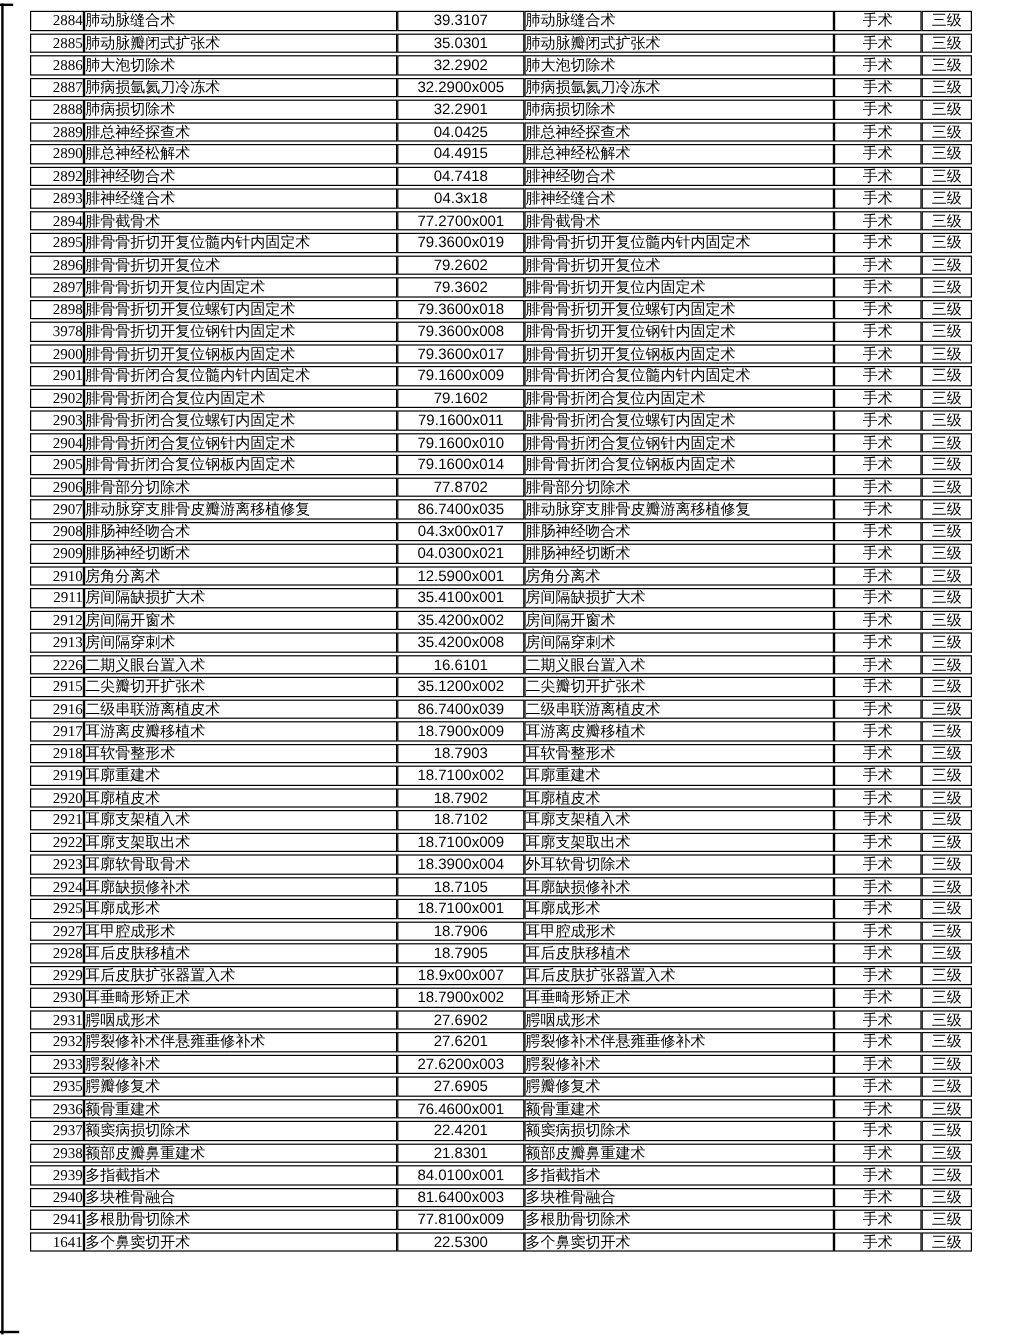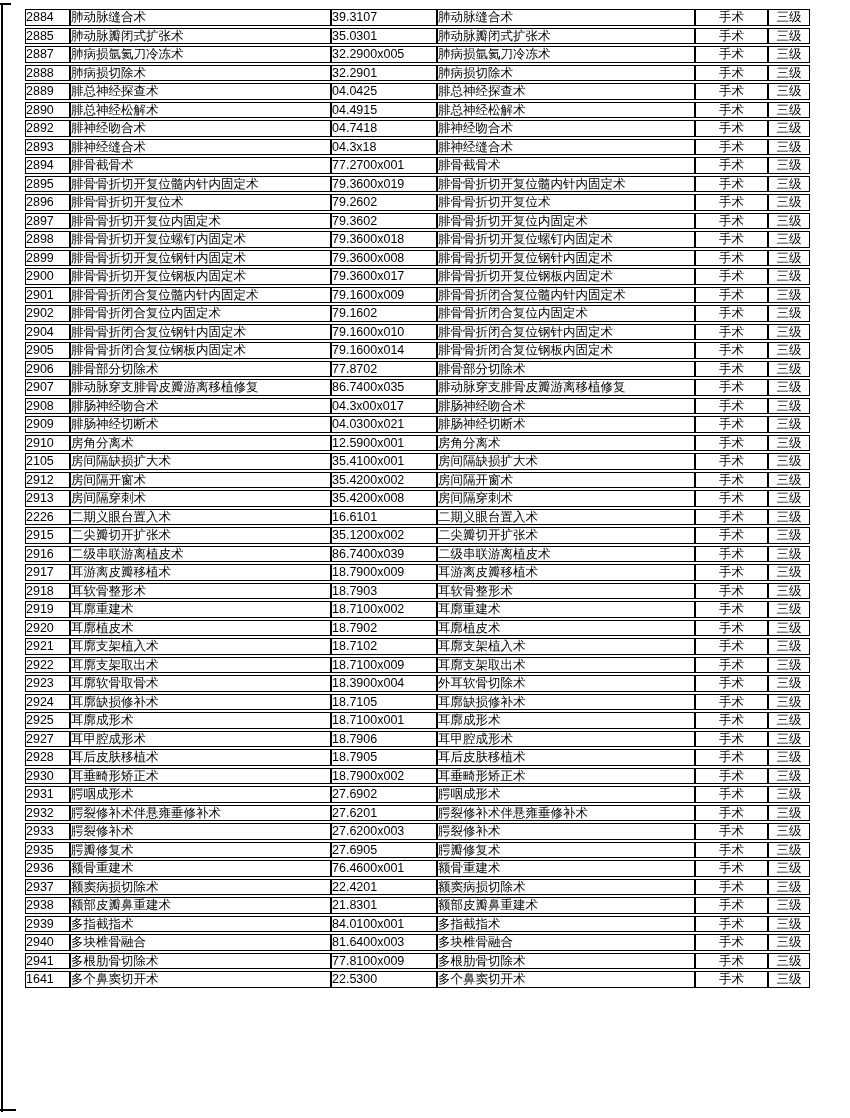--- a/index.html
+++ b/index.html
@@ -54,32 +54,32 @@
     border: 1px solid #000;
     height: 14.5px;
     line-height: 14.5px;
     padding: 0;
     overflow: hidden;
     white-space: nowrap;
     vertical-align: middle;
     font-size: 12.5px;
   }
   td.col-no {
-    text-align: left;
-    font-family: Liberation Sans, sans-serif;
+    text-align: right;
+    font-family: Liberation Serif, serif;
     font-size: 13px;
     margin-top: 28px;
   }
   td.col-name, td.col-name2 {
     text-align: left;
     padding-left: 4px;
     font-family: "Liberation Serif", "DejaVu Serif", serif;
   }
   td.col-code {
-    text-align: left;
+    text-align: center;
     padding-left: 3px;
     font-family: "Liberation Sans", "DejaVu Sans", sans-serif;
     font-size: 13px;
   }
   td.col-cat, td.col-level {
     text-align: center;
     font-family: "Liberation Serif", "DejaVu Serif", serif;
   }
 </style>
 </head>
@@ -111,20 +111,28 @@
 
   <tr>
     <td class="col-no">2885</td>
     <td class="col-name">肺动脉瓣闭式扩张术</td>
     <td class="col-code">35.0301</td>
     <td class="col-name2">肺动脉瓣闭式扩张术</td>
     <td class="col-cat">手术</td>
     <td class="col-level">三级</td>
   </tr>
 
+  <tr>
+    <td class="col-no">2886</td>
+    <td class="col-name">肺大泡切除术</td>
+    <td class="col-code">32.2902</td>
+    <td class="col-name2">肺大泡切除术</td>
+    <td class="col-cat">手术</td>
+    <td class="col-level">三级</td>
+  </tr>
 
   <tr>
     <td class="col-no">2887</td>
     <td class="col-name">肺病损氩氦刀冷冻术</td>
     <td class="col-code">32.2900x005</td>
     <td class="col-name2">肺病损氩氦刀冷冻术</td>
     <td class="col-cat">手术</td>
     <td class="col-level">三级</td>
   </tr>
 
@@ -213,21 +221,21 @@
   <tr>
     <td class="col-no">2898</td>
     <td class="col-name">腓骨骨折切开复位螺钉内固定术</td>
     <td class="col-code">79.3600x018</td>
     <td class="col-name2">腓骨骨折切开复位螺钉内固定术</td>
     <td class="col-cat">手术</td>
     <td class="col-level">三级</td>
   </tr>
 
   <tr>
-    <td class="col-no">2899</td>
+    <td class="col-no">3978</td>
     <td class="col-name">腓骨骨折切开复位钢针内固定术</td>
     <td class="col-code">79.3600x008</td>
     <td class="col-name2">腓骨骨折切开复位钢针内固定术</td>
     <td class="col-cat">手术</td>
     <td class="col-level">三级</td>
   </tr>
 
   <tr>
     <td class="col-no">2900</td>
     <td class="col-name">腓骨骨折切开复位钢板内固定术</td>
@@ -248,20 +256,28 @@
 
   <tr>
     <td class="col-no">2902</td>
     <td class="col-name">腓骨骨折闭合复位内固定术</td>
     <td class="col-code">79.1602</td>
     <td class="col-name2">腓骨骨折闭合复位内固定术</td>
     <td class="col-cat">手术</td>
     <td class="col-level">三级</td>
   </tr>
 
+  <tr>
+    <td class="col-no">2903</td>
+    <td class="col-name">腓骨骨折闭合复位螺钉内固定术</td>
+    <td class="col-code">79.1600x011</td>
+    <td class="col-name2">腓骨骨折闭合复位螺钉内固定术</td>
+    <td class="col-cat">手术</td>
+    <td class="col-level">三级</td>
+  </tr>
 
   <tr>
     <td class="col-no">2904</td>
     <td class="col-name">腓骨骨折闭合复位钢针内固定术</td>
     <td class="col-code">79.1600x010</td>
     <td class="col-name2">腓骨骨折闭合复位钢针内固定术</td>
     <td class="col-cat">手术</td>
     <td class="col-level">三级</td>
   </tr>
 
@@ -313,21 +329,21 @@
   <tr>
     <td class="col-no">2910</td>
     <td class="col-name">房角分离术</td>
     <td class="col-code">12.5900x001</td>
     <td class="col-name2">房角分离术</td>
     <td class="col-cat">手术</td>
     <td class="col-level">三级</td>
   </tr>
 
   <tr>
-    <td class="col-no">2105</td>
+    <td class="col-no">2911</td>
     <td class="col-name">房间隔缺损扩大术</td>
     <td class="col-code">35.4100x001</td>
     <td class="col-name2">房间隔缺损扩大术</td>
     <td class="col-cat">手术</td>
     <td class="col-level">三级</td>
   </tr>
 
   <tr>
     <td class="col-no">2912</td>
     <td class="col-name">房间隔开窗术</td>
@@ -466,20 +482,28 @@
 
   <tr>
     <td class="col-no">2928</td>
     <td class="col-name">耳后皮肤移植术</td>
     <td class="col-code">18.7905</td>
     <td class="col-name2">耳后皮肤移植术</td>
     <td class="col-cat">手术</td>
     <td class="col-level">三级</td>
   </tr>
 
+  <tr>
+    <td class="col-no">2929</td>
+    <td class="col-name">耳后皮肤扩张器置入术</td>
+    <td class="col-code">18.9x00x007</td>
+    <td class="col-name2">耳后皮肤扩张器置入术</td>
+    <td class="col-cat">手术</td>
+    <td class="col-level">三级</td>
+  </tr>
 
   <tr>
     <td class="col-no">2930</td>
     <td class="col-name">耳垂畸形矫正术</td>
     <td class="col-code">18.7900x002</td>
     <td class="col-name2">耳垂畸形矫正术</td>
     <td class="col-cat">手术</td>
     <td class="col-level">三级</td>
   </tr>
 

